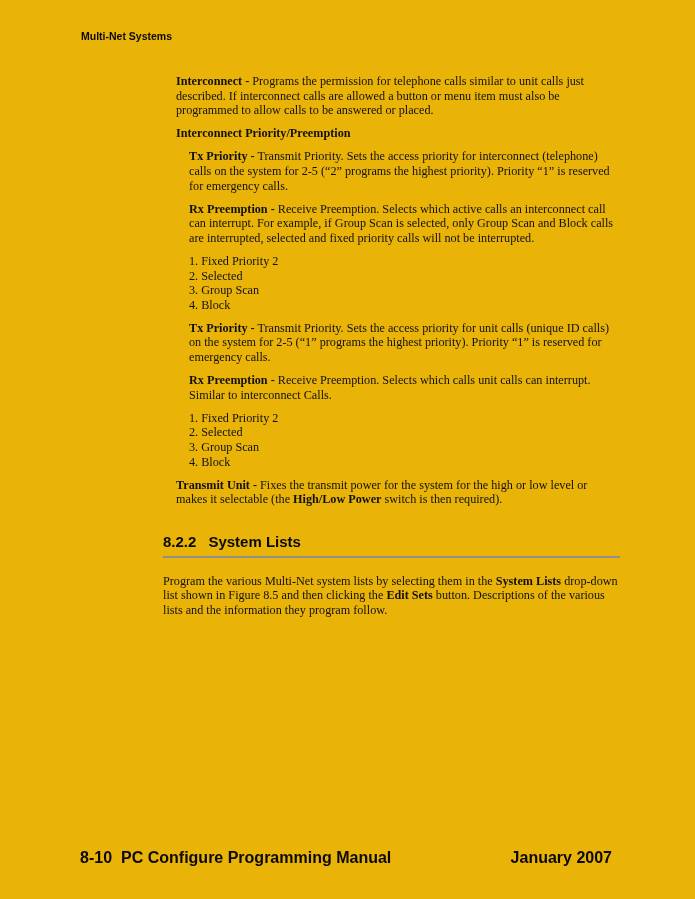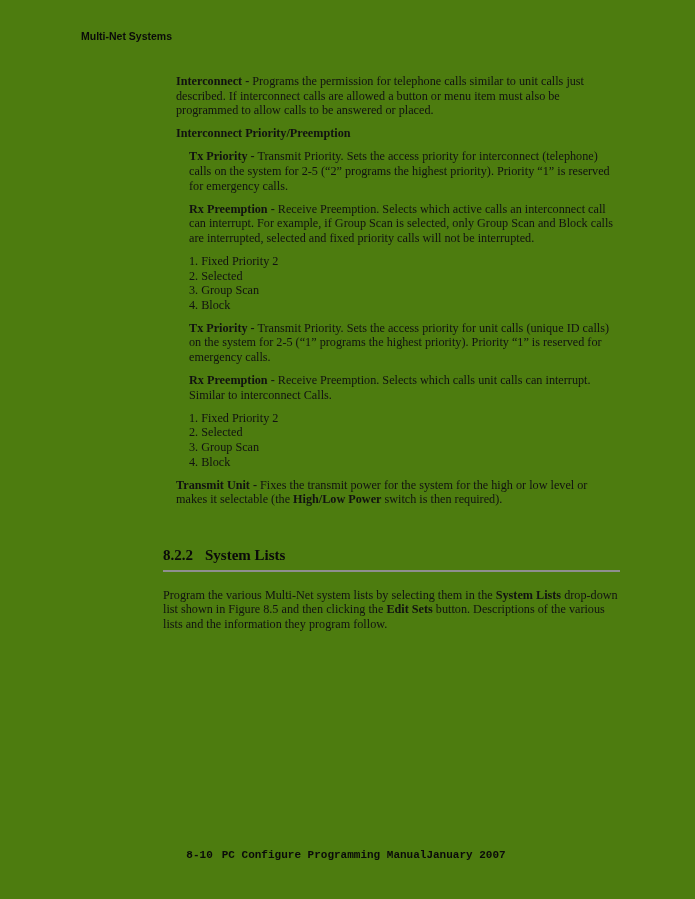--- a/index.html
+++ b/index.html
@@ -4,21 +4,21 @@
 <style>
   html, body {
     margin: 0;
     padding: 0;
     background: #e8e8e8;
   }
   .page {
     position: relative;
     width: 695px;
     height: 899px;
-    background: #4d7c0f;
+    background: #eab308;
     color: #111111;
     font-family: "Liberation Serif", serif;
     overflow: hidden;
   }
   .running-header {
     position: absolute;
     left: 81px;
     top: 30px;
     font-family: "Liberation Sans", sans-serif;
     font-weight: bold;
@@ -40,47 +40,47 @@
   .lvl2 { margin-left: 26px !important; }
   .subhead {
     font-weight: bold;
   }
   .plist {
     margin: 0 0 8.5px 26px;
   }
   .plist div { white-space: pre; }
   b.lead { font-weight: bold; }
   .section-head {
-    margin-top: 40px;
+    margin-top: 26px;
     padding-bottom: 6px;
     border-bottom: 2px solid #8f8f8f;
-    font-family: Liberation Serif, serif;
+    font-family: Liberation Sans, sans-serif;
     font-weight: bold;
     font-size: 15px;
     line-height: 17px;
     color: #0a0a0a;
   }
   .section-head .num {
     display: inline-block;
     margin-right: 12px;
   }
   .intro {
     margin-top: 16px !important;
     margin-left: 0 !important;
   }
   .footer {
     position: absolute;
     left: 80px;
     right: 83px;
     top: 849px;
     display: flex;
-    justify-content: center;
-    font-family: Liberation Mono, monospace;
+    justify-content: space-between;
+    font-family: Liberation Sans, sans-serif;
     font-weight: bold;
-    font-size: 11px;
+    font-size: 16px;
     color: #0a0a0a;
   }
   .footer .page-num { margin-right: 9px; }
 </style>
 </head>
 <body>
 
 <div class="page">
 
   <div class="running-header">Multi-Net Systems</div>

